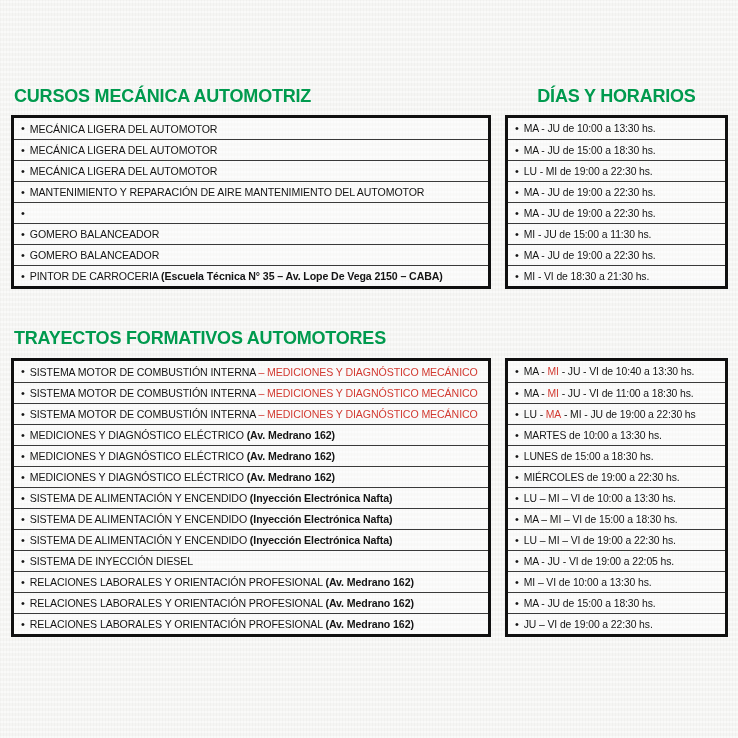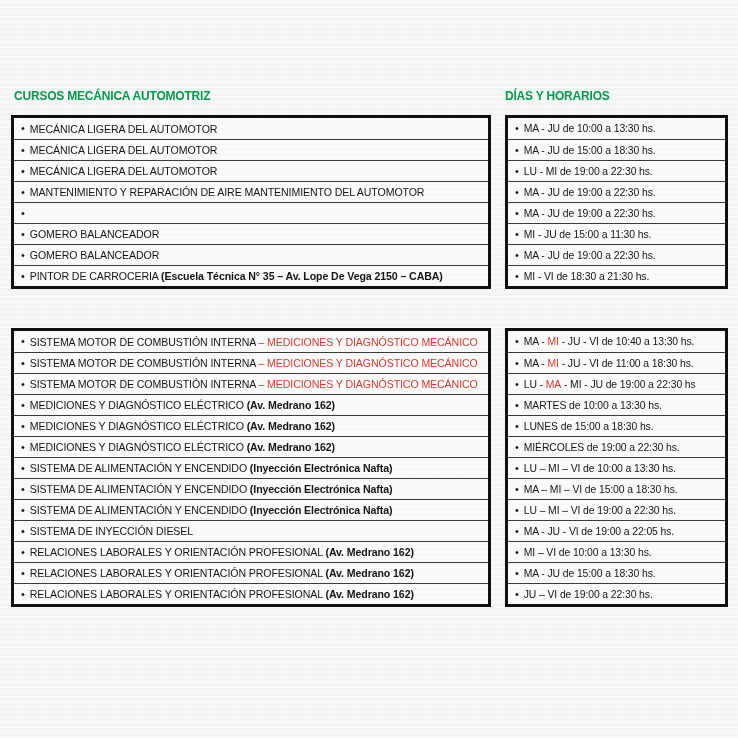--- a/index.html
+++ b/index.html
@@ -24,29 +24,29 @@
     box-sizing: border-box;
     padding: 86px 10px 0 11px;
   }
   .titles-row {
     display: flex;
     align-items: flex-end;
     margin-bottom: 9px;
   }
   .title {
     margin: 0;
-    font-size: 12px;
+    font-size: 18px;
     font-weight: 700;
     letter-spacing: -0.2px;
     color: var(--green, #009a4e);
     line-height: 20px;
     white-space: nowrap;
   }
   .title-left { flex: 0 0 494px; padding-left: 3px; box-sizing: border-box; }
-  .title-right { flex: 0 0 223px; text-align: left; }
+  .title-right { flex: 0 0 223px; text-align: center; }
   .tables-row {
     display: flex;
     gap: 14px;
   }
   .tbl {
     border: 3px solid #101010;
     box-sizing: border-box;
     background: rgba(255,255,255,0.45);
   }
   .tbl-courses { width: 480px; }
@@ -104,20 +104,21 @@
           <div class="cell"><span class="bullet">•</span><span>MA - JU de 19:00 a 22:30 hs.</span></div>
           <div class="cell"><span class="bullet">•</span><span>MA - JU de 19:00 a 22:30 hs.</span></div>
           <div class="cell"><span class="bullet">•</span><span>MI - JU de 15:00 a 11:30 hs.</span></div>
           <div class="cell"><span class="bullet">•</span><span>MA - JU de 19:00 a 22:30 hs.</span></div>
           <div class="cell"><span class="bullet">•</span><span>MI - VI de 18:30 a 21:30 hs.</span></div>
         </div>
     </div>
   </section>
 
   <section class="section2">
+    <h1 class="title title-left">TRAYECTOS FORMATIVOS AUTOMOTORES</h1>
     <div class="tables-row">
       <div class="tbl tbl-courses" id="s2-courses">
           <div class="cell"><span class="bullet">•</span><span>SISTEMA MOTOR DE COMBUSTIÓN INTERNA </span><span class="seg-red">– MEDICIONES Y DIAGNÓSTICO MECÁNICO</span></div>
           <div class="cell"><span class="bullet">•</span><span>SISTEMA MOTOR DE COMBUSTIÓN INTERNA </span><span class="seg-red">– MEDICIONES Y DIAGNÓSTICO MECÁNICO</span></div>
           <div class="cell"><span class="bullet">•</span><span>SISTEMA MOTOR DE COMBUSTIÓN INTERNA </span><span class="seg-red">– MEDICIONES Y DIAGNÓSTICO MECÁNICO</span></div>
           <div class="cell"><span class="bullet">•</span><span>MEDICIONES Y DIAGNÓSTICO ELÉCTRICO </span><span class="seg-paren">(Av. Medrano 162)</span></div>
           <div class="cell"><span class="bullet">•</span><span>MEDICIONES Y DIAGNÓSTICO ELÉCTRICO </span><span class="seg-paren">(Av. Medrano 162)</span></div>
           <div class="cell"><span class="bullet">•</span><span>MEDICIONES Y DIAGNÓSTICO ELÉCTRICO </span><span class="seg-paren">(Av. Medrano 162)</span></div>
           <div class="cell"><span class="bullet">•</span><span>SISTEMA DE ALIMENTACIÓN Y ENCENDIDO </span><span class="seg-paren">(Inyección Electrónica Nafta)</span></div>
           <div class="cell"><span class="bullet">•</span><span>SISTEMA DE ALIMENTACIÓN Y ENCENDIDO </span><span class="seg-paren">(Inyección Electrónica Nafta)</span></div>

